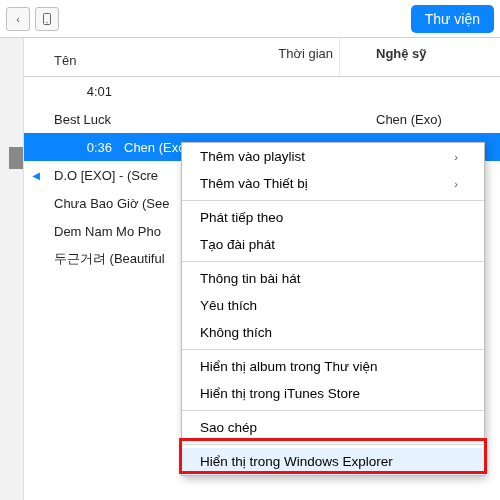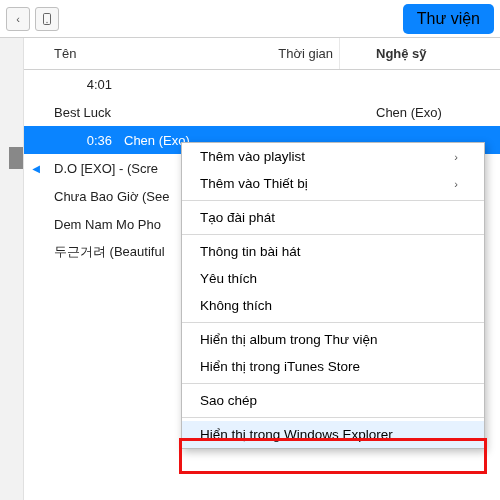--- a/index.html
+++ b/index.html
@@ -2,29 +2,29 @@
 <html><head>
 <meta charset="utf-8">
 <style>
 * { margin: 0; padding: 0; box-sizing: border-box; font-family: -apple-system, "Segoe UI", Arial, sans-serif; }
 body { width: 500px; height: 500px; background: #fff; overflow: hidden; position: relative; }
 
 .toolbar { height: 38px; border-bottom: 1px solid #d0d0d0; display: flex; align-items: center; padding: 0 6px; }
 .tb-left { display: flex; gap: 5px; align-items: center; }
 .tb-btn { width: 24px; height: 24px; border: 1px solid #c0c0c0; border-radius: 3px; background: #f7f7f7; display: flex; align-items: center; justify-content: center; font-size: 11px; color: #555; }
 .tb-spacer { flex: 1; }
-.lib-btn { background: #0a84ff; color: #000000; border-radius: 5px; padding: 6px 14px; font-size: 16px; border: none; }
+.lib-btn { background: #0a84ff; color: #ffffff; border-radius: 5px; padding: 6px 14px; font-size: 14px; border: none; }
 
 .content { display: flex; height: calc(100% - 38px); }
 .sidebar { width: 24px; background: #f2f2f2; border-right: 1px solid #e0e0e0; }
 .main { flex: 1; position: relative; }
 
 .header-row { display: flex; border-bottom: 1px solid #d0d0d0; font-size: 13px; color: #333; }
 .header-row > div { padding: 8px 6px; }
-.col-name { flex: 1; padding-left: 30px !important; }
+.col-name { flex: 1; padding-left: 30px !important; margin-top: 7px; }
 .col-time { width: 70px; text-align: right; border-right: 1px solid #e8e8e8; }
 .col-artist { width: 130px; font-weight: 600; margin-left: 30px; }
 
 .track { display: flex; font-size: 13px; color: #222; align-items: center; height: 28px; }
 .track > div { padding: 0 6px; white-space: nowrap; overflow: hidden; }
 .track .t-icon { width: 24px; text-align: center; font-size: 10px; color: #0a84ff; }
 .track .t-name { flex: 1; padding-left: 6px; }
 .track .t-time { width: 70px; text-align: right; }
 .track .t-artist { width: 130px; }
 .track.selected { background: #0a84ff; color: #fff; }
@@ -114,20 +114,23 @@
   <div class="ctx-item">
       <span>Thêm vào playlist</span>
       <span class="ctx-sub">›</span>
     </div>
   <div class="ctx-item">
       <span>Thêm vào Thiết bị</span>
       <span class="ctx-sub">›</span>
     </div>
   <div class="ctx-sep"></div>
   <div class="ctx-item">
+      <span>Phát tiếp theo</span>
+    </div>
+  <div class="ctx-item">
       <span>Tạo đài phát</span>
     </div>
   <div class="ctx-sep"></div>
   <div class="ctx-item">
       <span>Thông tin bài hát</span>
     </div>
   <div class="ctx-item">
       <span>Yêu thích</span>
     </div>
   <div class="ctx-item">

